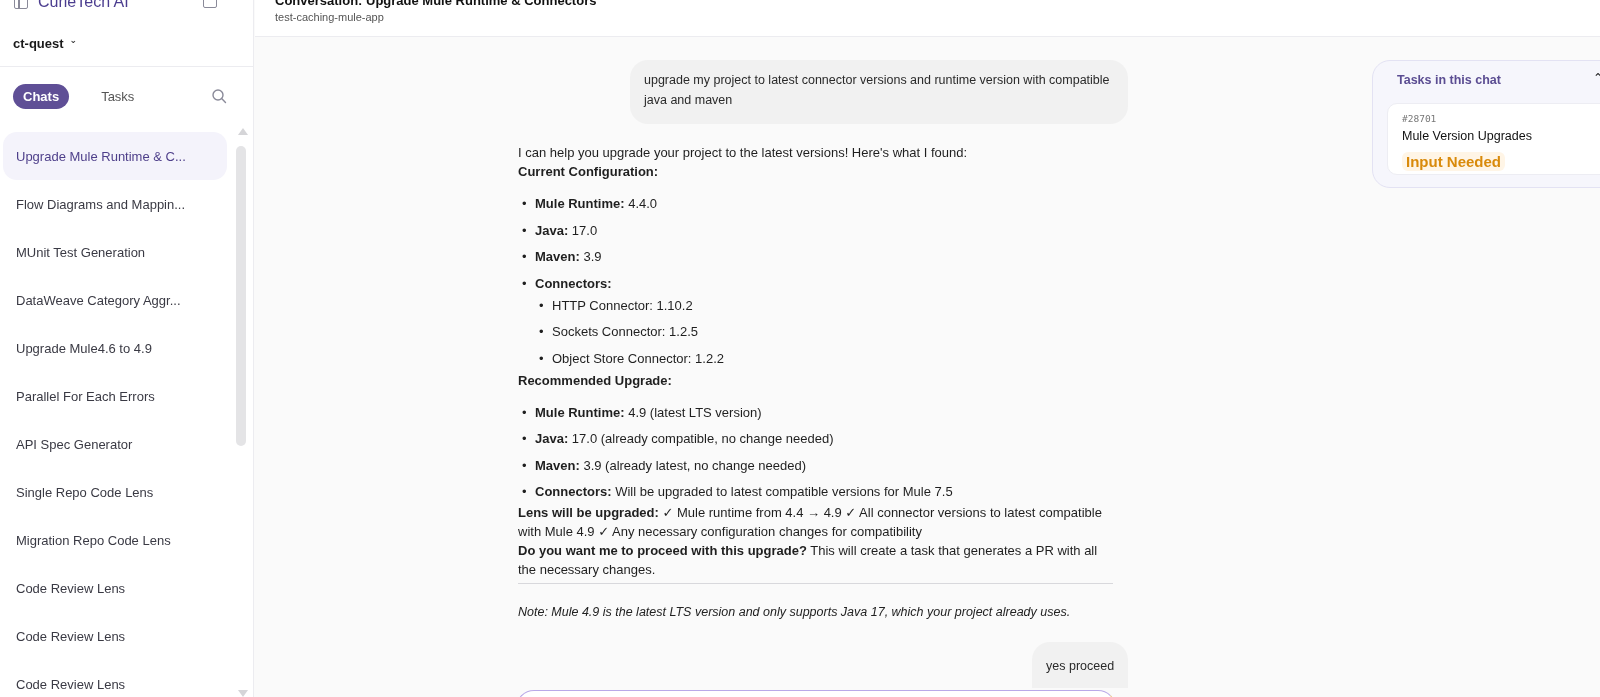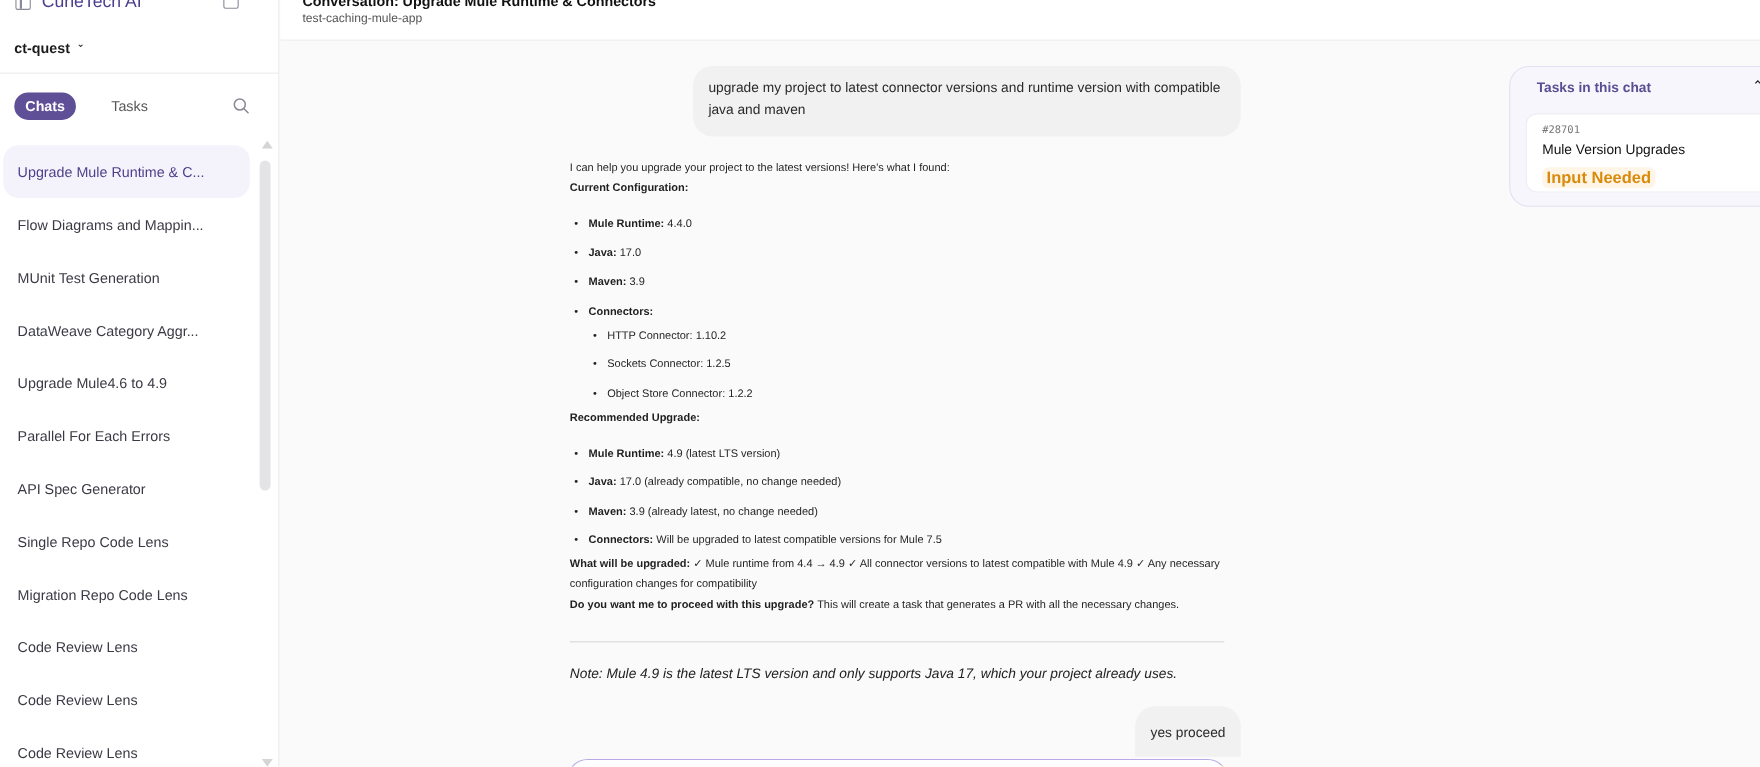--- a/index.html
+++ b/index.html
@@ -59,21 +59,21 @@
   .conv-sub { position: absolute; left: 20px; top: 11px; font-size: 11px; color: #555; }
 
   
   .user-bubble {
     position: absolute; background: #f1f1f1; border-radius: 18px;
     font-size: 12.5px; color: #2a2a2a; line-height: 20px;
   }
   .bubble-1 { left: 630px; top: 60px; width: 498px; padding: 10px 14px 14px 14px; }
   .bubble-2 { left: 1032px; top: 642px; padding: 14px 14px 12px 14px; border-radius: 18px 18px 0 0; }
 
-  .assistant { position: absolute; left: 518px; top: 143px; width: 595px; font-size: 10px; color: #1f1f1f; }
+  .assistant { position: absolute; left: 518px; top: 143px; width: 595px; font-size: 13px; color: #1f1f1f; }
   .assistant p { line-height: 19px; }
   .assistant b { font-weight: bold; }
   .assistant ul { list-style: none; }
   .assistant li { position: relative; padding-left: 17px; height: 26.5px; line-height: 20px; }
   .assistant li::before { content: "•"; position: absolute; left: 4px; top: 0; }
   .assistant ul.sub li { padding-left: 34px; }
   .assistant ul.sub li::before { left: 21px; }
   .gap-top { margin-top: 13px; }
   .hr { position: absolute; left: 518px; top: 583px; width: 595px; height: 1px; background: #d8d8dc; }
   .note { position: absolute; left: 518px; top: 605px; font-size: 12.5px; font-style: italic; color: #222; }
@@ -169,21 +169,21 @@
     <li>Sockets Connector: 1.2.5</li>
     <li style="height:22px">Object Store Connector: 1.2.2</li>
   </ul>
   <p><b>Recommended Upgrade:</b></p>
   <ul class="gap-top">
     <li><b>Mule Runtime:</b><span> 4.9 (latest LTS version)</span></li>
     <li><b>Java:</b><span> 17.0 (already compatible, no change needed)</span></li>
     <li><b>Maven:</b><span> 3.9 (already latest, no change needed)</span></li>
     <li style="height:21px"><b>Connectors:</b><span> Will be upgraded to latest compatible versions for Mule 7.5</span></li>
   </ul>
-  <p><b>What will be upgraded:</b><span> ✓ Mule runtime from 4.4 → 4.9 ✓ All connector versions to latest compatible with Mule 4.9 ✓ Any necessary configuration changes for compatibility</span></p>
+  <p><b>Lens will be upgraded:</b><span> ✓ Mule runtime from 4.4 → 4.9 ✓ All connector versions to latest compatible with Mule 4.9 ✓ Any necessary configuration changes for compatibility</span></p>
   <p><b>Do you want me to proceed with this upgrade?</b><span> This will create a task that generates a PR with all the necessary changes.</span></p>
 </div>
 
 <div class="hr"></div>
 <div class="note">Note: Mule 4.9 is the latest LTS version and only supports Java 17, which your project already uses.</div>
 
 <div class="user-bubble bubble-2">yes proceed</div>
 
 <div class="input-box"></div>
 

